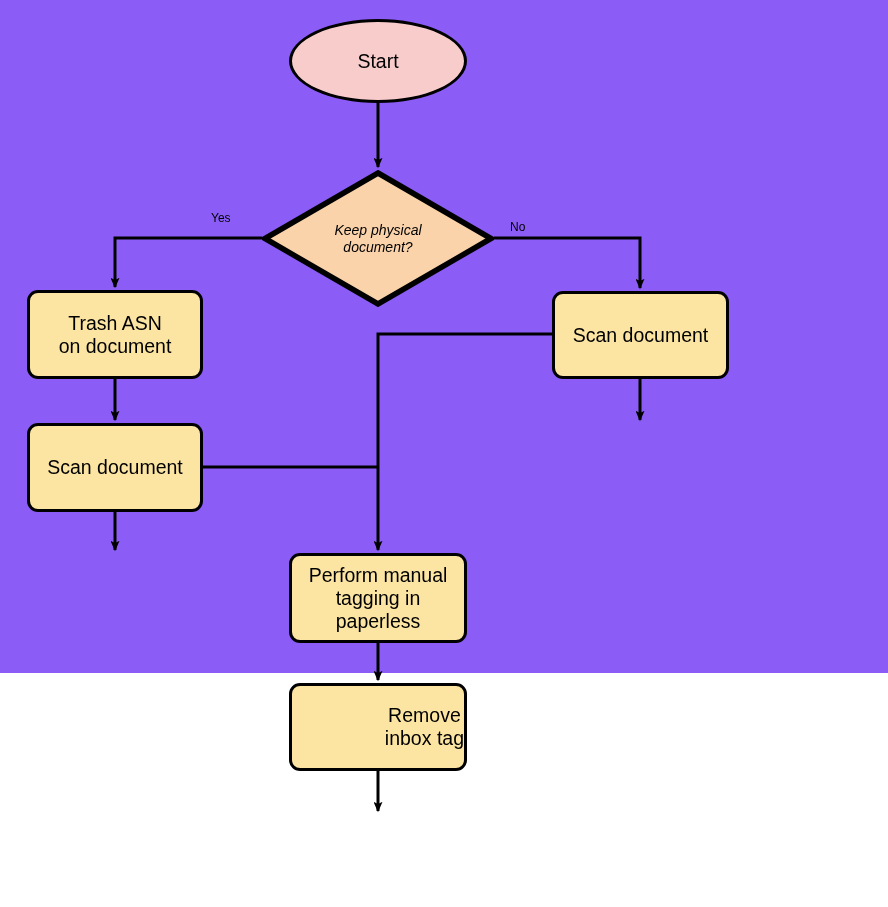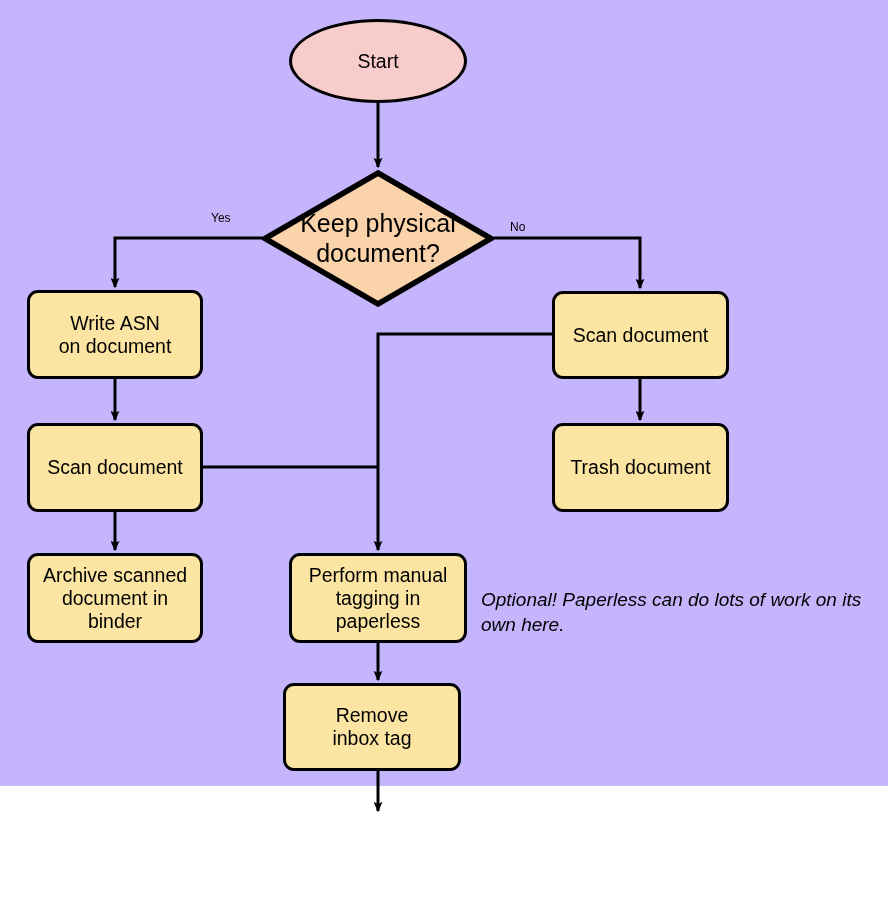--- a/index.html
+++ b/index.html
@@ -9,22 +9,22 @@
   }
   body {
     width: 888px;
     height: 907px;
     font-family: "Liberation Sans", sans-serif;
     overflow: hidden;
   }
   #flowchart-root {
     position: relative;
     width: 888px;
-    height: 786px;
-    background: #c4b5fd;
+    height: 673px;
+    background: #8b5cf6;
   }
   #edges-layer {
     position: absolute;
     left: 0;
     top: 0;
     width: 888px;
     height: 907px;
   }
   .node {
     position: absolute;
@@ -45,21 +45,22 @@
     font-size: 19.5px;
   }
   .node-terminal {
     border: 3.5px solid #000000;
     border-radius: 50%;
     background: #f9cccc;
     font-size: 19.5px;
   }
   .node-decision {
     background: transparent;
-    font-size: 25px;
+    font-size: 14px;
+    font-style: italic;
   }
   .decision-shape {
     position: absolute;
     left: 0;
     top: 0;
     width: 100%;
     height: 100%;
     z-index: -1;
   }
   .decision-label {
@@ -115,52 +116,43 @@
 
   <div class="node node-decision" style="left:262px; top:170px; width:232px; height:137px;">
     <svg class="decision-shape" viewBox="0 0 232 137" preserveAspectRatio="none">
       <polygon points="116,3 229,68.5 116,134 3,68.5" fill="#fad3ab" stroke="#000000" stroke-width="5.5" stroke-linejoin="miter"></polygon>
     </svg>
     <span class="decision-label">Keep physical
 document?</span>
   </div>
 
   <div class="node node-process" style="left:27px; top:290px; width:176px; height:89px;">
-    <span>Write ASN
+    <span>Trash ASN
 on document</span>
   </div>
 
   <div class="node node-process" style="left:27px; top:423px; width:176px; height:89px;">
     <span>Scan document</span>
   </div>
 
-  <div class="node node-process" style="left:27px; top:553px; width:176px; height:90px;">
-    <span>Archive scanned
-document in
-binder</span>
-  </div>
 
   <div class="node node-process" style="left:552px; top:291px; width:177px; height:88px;">
     <span>Scan document</span>
   </div>
 
-  <div class="node node-process" style="left:552px; top:423px; width:177px; height:89px;">
-    <span>Trash document</span>
-  </div>
 
   <div class="node node-process" style="left:289px; top:553px; width:178px; height:90px;align-items:center;">
     <span>Perform manual
 tagging in
 paperless</span>
   </div>
 
-  <div class="node node-process" style="left:283px; top:683px; width:178px; height:88px;">
+  <div class="node node-process" style="left:289px; top:683px; width:178px; height:88px;justify-content:flex-end;">
     <span>Remove
 inbox tag</span>
   </div>
 
 
   <div class="edge-label" style="left:211px; top:211px;">Yes</div>
   <div class="edge-label" style="left:510px; top:220px;">No</div>
 
-  <div class="note" style="left:481px; top:587px; width:400px;">Optional! Paperless can do lots of work on its own here.</div>
 
 </div>
 
 </body></html>

